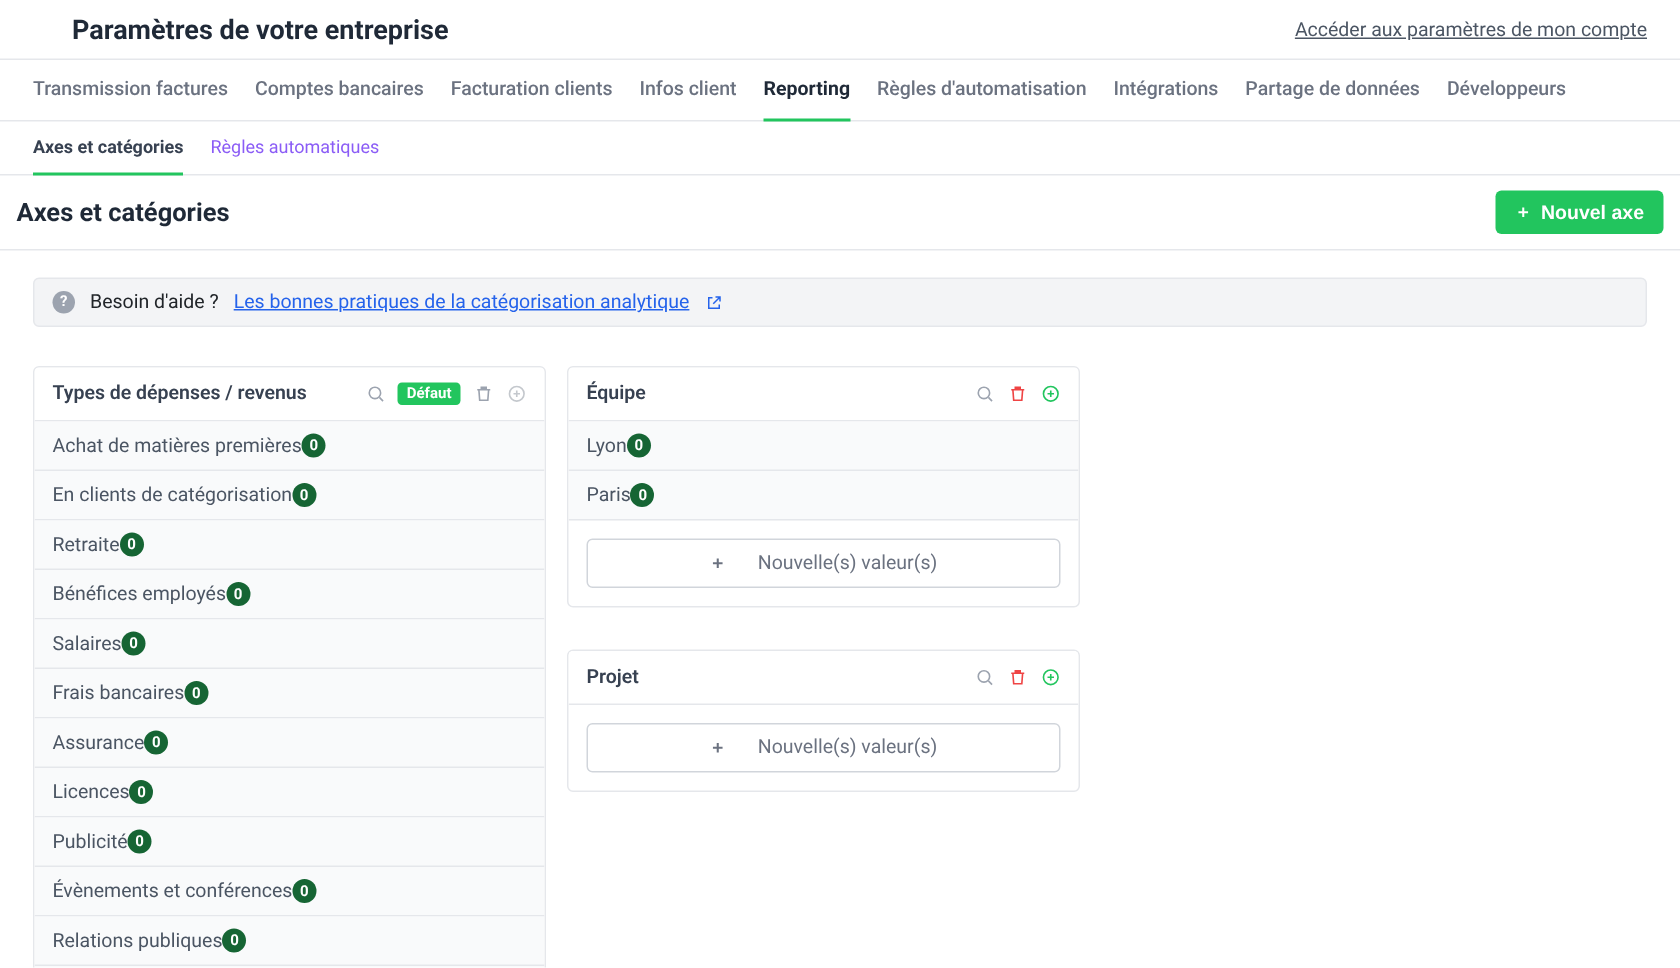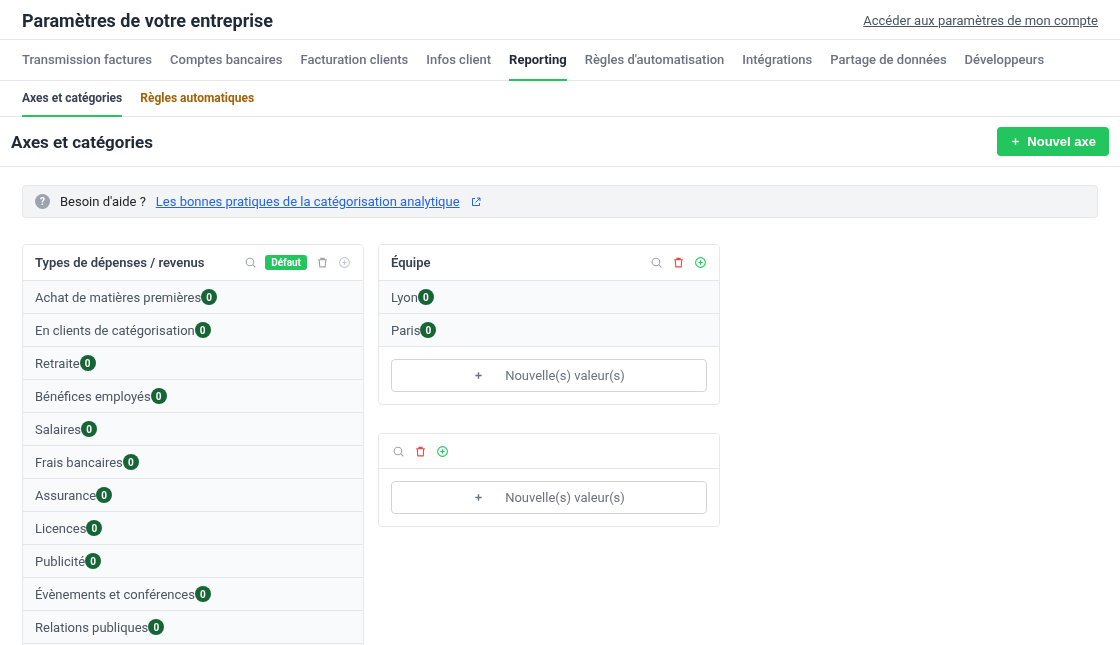--- a/index.html
+++ b/index.html
@@ -15,20 +15,21 @@
     display: flex;
     justify-content: space-between;
     align-items: center;
     padding: 10px 22px 8px;
     border-bottom: 1px solid #e5e7eb;
   }
   .header h1 {
     font-size: 18px;
     font-weight: 700;
     color: #1f2937;
+    margin-left: 26px;
   }
   .header a {
     font-size: 13px;
     color: #4b5563;
     text-decoration: underline;
   }
   .nav-main {
     display: flex;
     gap: 18px;
     padding: 0 22px;
@@ -48,24 +49,24 @@
     margin-bottom: -1px;
   }
   .nav-sub {
     display: flex;
     gap: 18px;
     padding: 0 22px;
     border-bottom: 1px solid #e5e7eb;
   }
   .nav-sub .subtab {
     font-size: 12px;
-    color: #a16207;
+    color: #8b5cf6;
     padding: 10px 0;
     cursor: pointer;
-    font-weight:700;
+    font-weight:400;
   }
   .nav-sub .subtab.active {
     color: #374151;
     font-weight: 700;
     border-bottom: 2px solid #22c55e;
     margin-bottom: -1px;
   }
   .titlebar {
     display: flex;
     justify-content: space-between;
@@ -337,20 +338,21 @@
           </div>
           <div class="new-value-btn">
             <svg>
               <use href="#i-plus"></use>
             </svg>
             <span>Nouvelle(s) valeur(s)</span>
           </div>
         </div>
         <div class="card">
           <div class="card-header">
+            <span class="title">Projet</span>
             <span class="icon-btn">
               <svg>
                 <use href="#i-search"></use>
               </svg>
             </span>
             <span class="icon-btn trash-red">
               <svg>
                 <use href="#i-trash"></use>
               </svg>
             </span>

